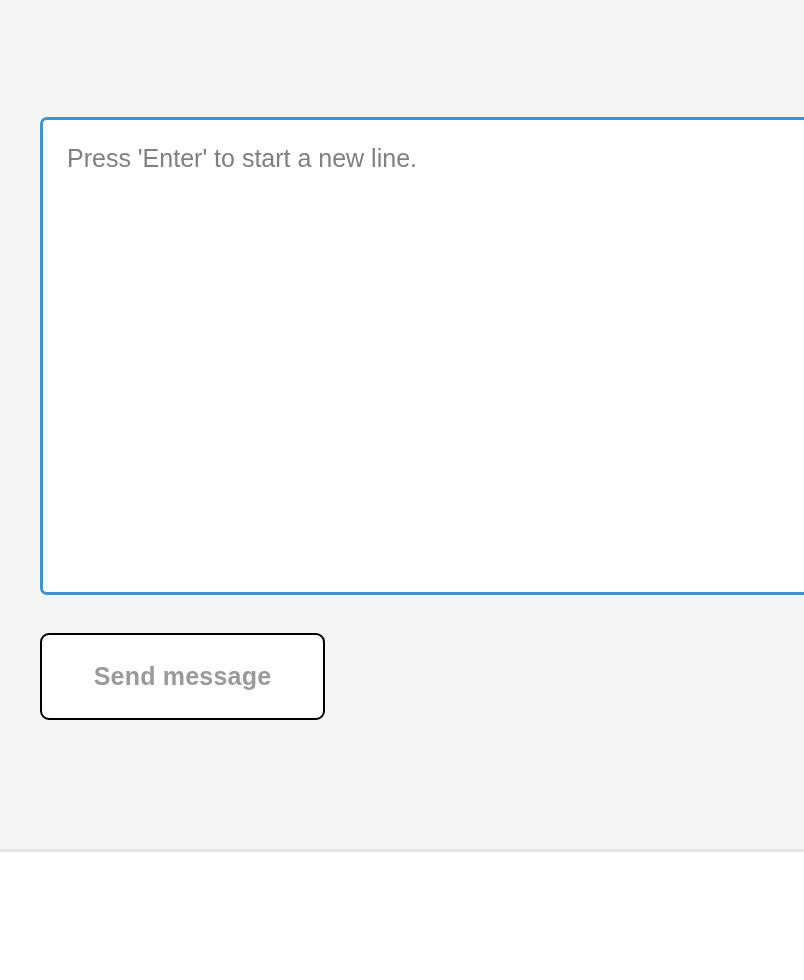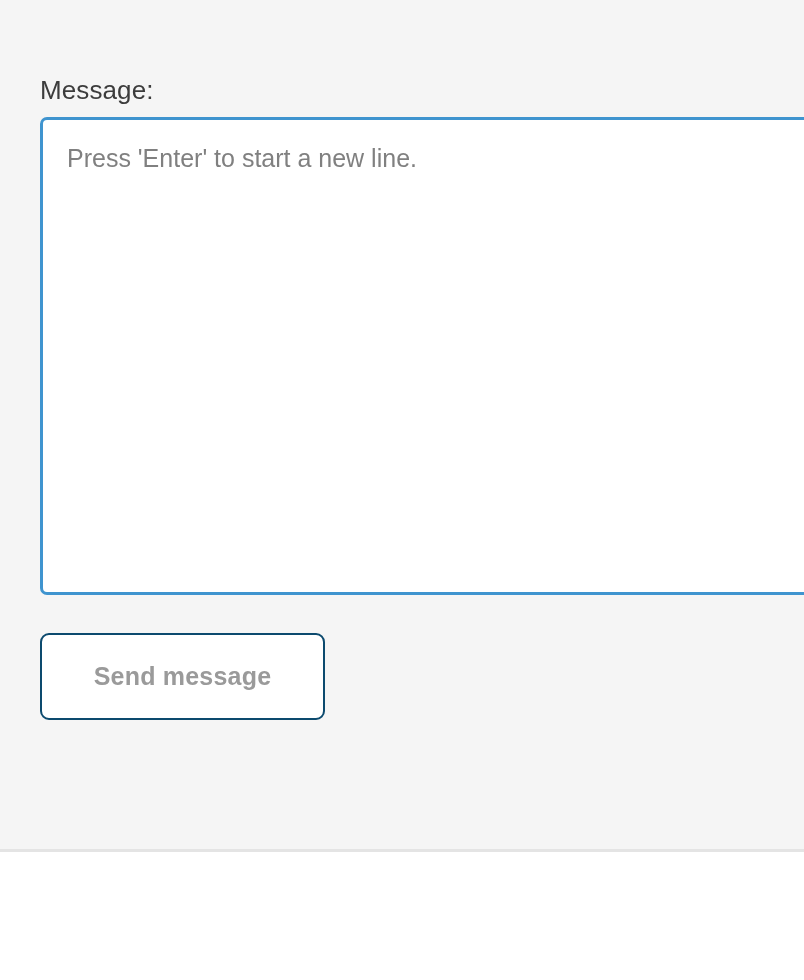--- a/index.html
+++ b/index.html
@@ -83,37 +83,36 @@
 
   
   .send-button {
     position: absolute;
     left: 40px;
     top: 633px;
     width: 285px;
     height: 87px;
     box-sizing: border-box;
     background: #ffffff;
-    border: 2px solid #0c4a6e;
+    border: 2px solid #000000;
     border-radius: 9px;
     font-family: "Liberation Sans", sans-serif;
     font-size: 25px;
     font-weight: bold;
     color: #9a9a9a;
     letter-spacing: 0.2px;
     cursor: pointer;
     padding: 0;
   }
 </style>
 </head>
 <body>
 
 <div class="composer-panel">
 
-  <div class="field-label">Message:</div>
 
   <textarea class="message-textarea" placeholder="Press 'Enter' to start a new line." style=""></textarea>
 
   <button class="send-button">Send message</button>
 
 </div>
 
 <div class="panel-divider"></div>
 <div class="below-panel"></div>
 

